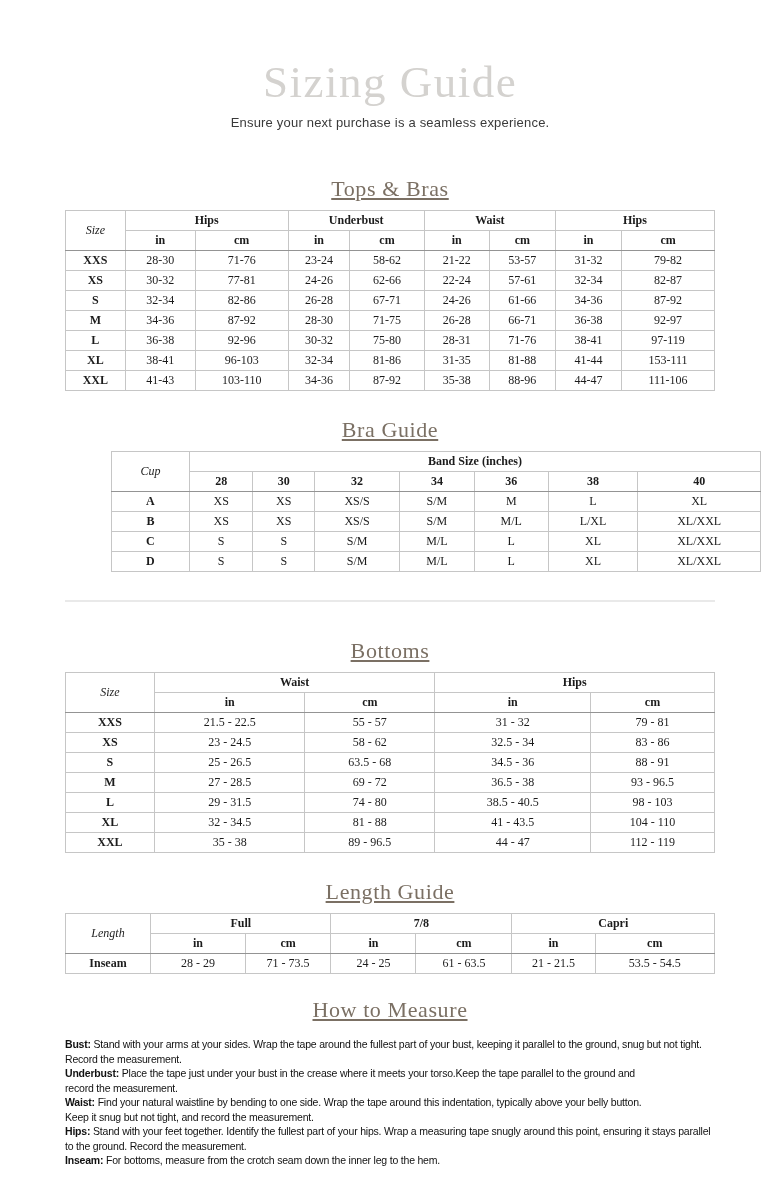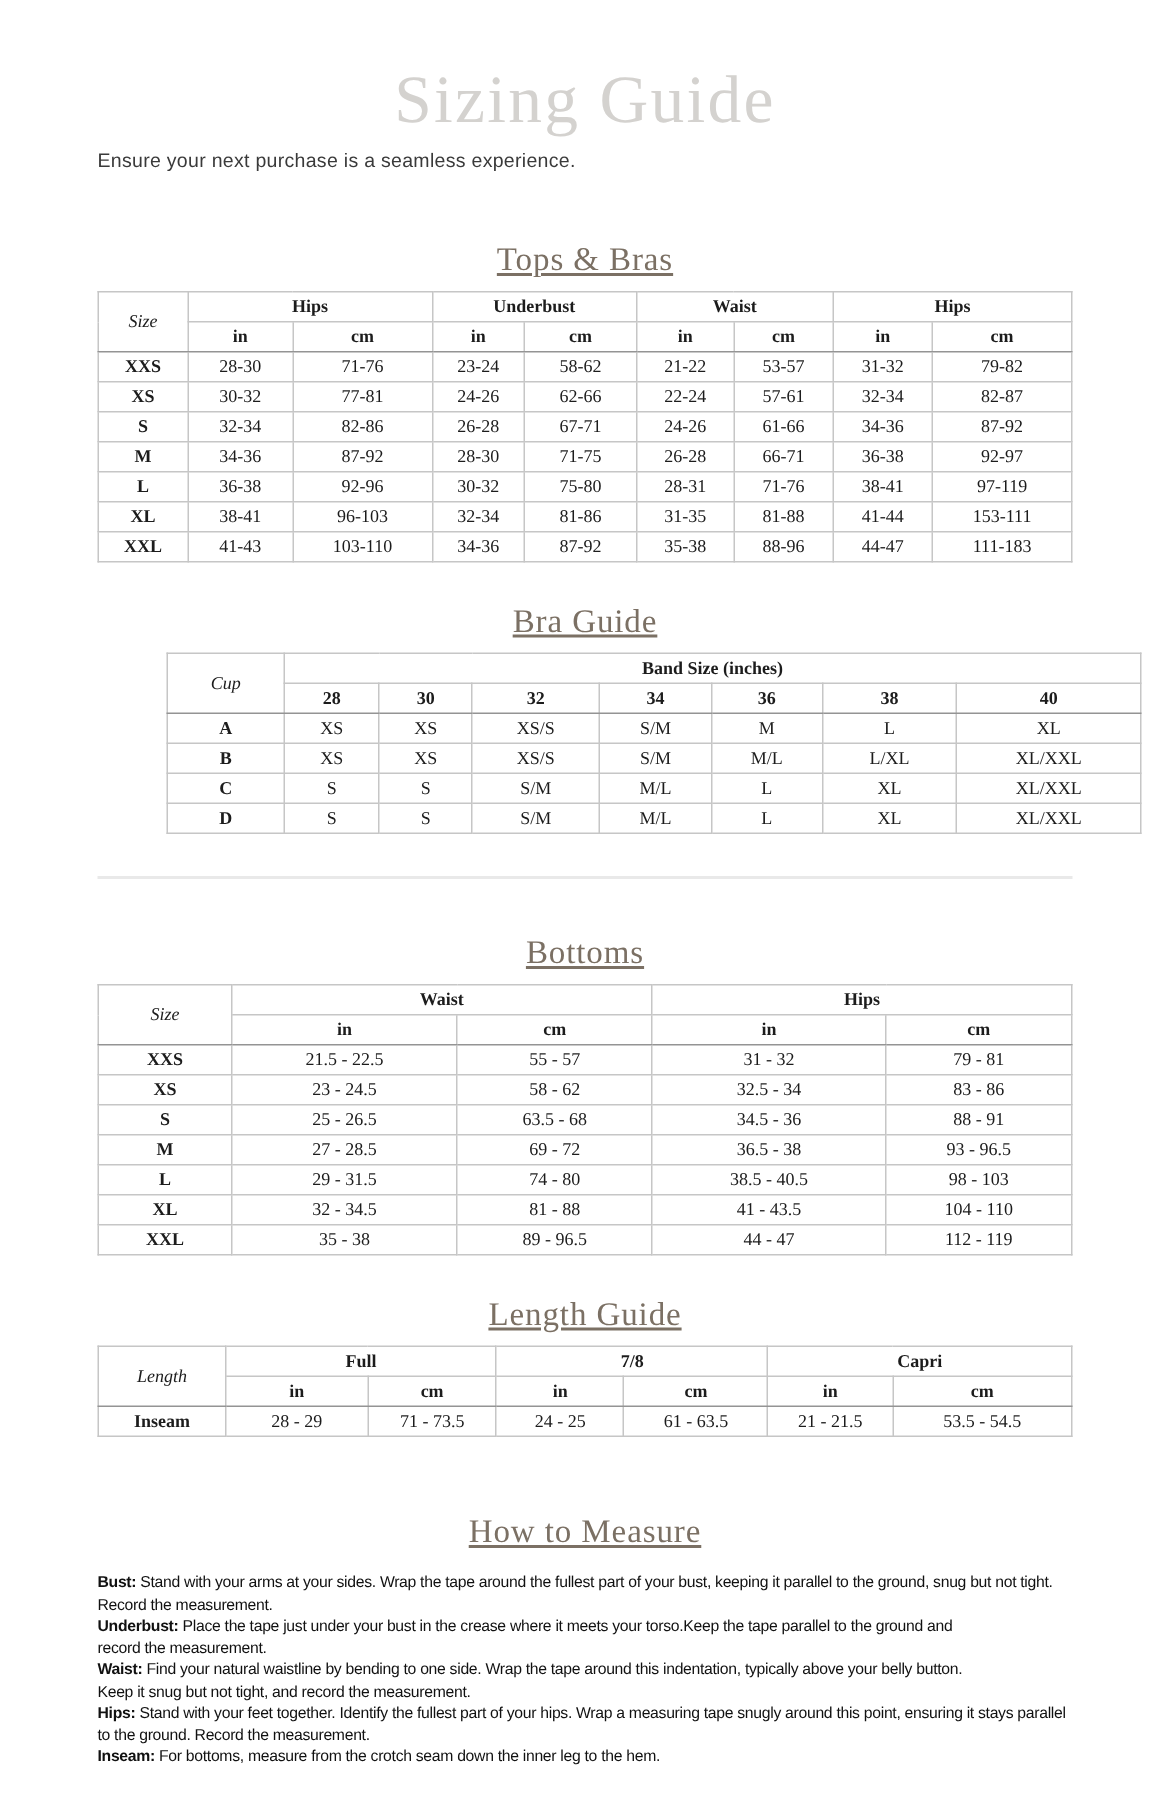--- a/index.html
+++ b/index.html
@@ -1,34 +1,35 @@
 <!DOCTYPE html>
 <html><head>
 <meta charset="utf-8">
 <style>
   * { box-sizing: border-box; }
   html, body { margin: 0; padding: 0; background: #ffffff; }
   body { width: 780px; font-family: "Liberation Sans", sans-serif; }
 
-  .page { width: 650px; margin: 0 auto; padding-top: 40px; }
+  .page { width: 650px; margin: 0 auto; padding-top: 56px; }
 
   .page-title {
     font-family: "Liberation Serif", "DejaVu Serif", serif;
     font-weight: 400;
     font-size: 45px;
     line-height: 52px;
     letter-spacing: 1.5px;
     color: #d4d2cf;
     text-align: center;
     margin: 0 0 5px 0;
   }
   .subtitle {
     font-size: 13px;
     line-height: 19px;
     color: #3a3a3a;
+    text-align: center;
     letter-spacing: 0.2px;
     margin: 0 0 44px 0;
   }
 
   .section-title {
     font-family: "Liberation Serif", "DejaVu Serif", serif;
     font-weight: 400;
     font-size: 22px;
     line-height: 25px;
     letter-spacing: 0.6px;
@@ -55,21 +56,21 @@
     overflow: hidden;
   }
   thead th { font-weight: bold; }
   thead th.corner { font-weight: normal; font-style: italic; border-bottom-color: #949494; }
   thead tr.units-row th { border-bottom-color: #949494; }
   tbody th { font-weight: bold; text-align: center; }
   tbody td { font-weight: normal; }
 
   .tbl { margin-bottom: 26px; }
   .tbl-bra { margin-bottom: 28px; margin-left: 46px; }
-  .tbl-length { margin-bottom: 50px; border-radius: 28px; }
+  .tbl-length { margin-bottom: 23px; border-radius: 28px; }
 
   hr.section-divider {
     border: none;
     border-top: 2px solid #e9e9e9;
     margin: 0 0 36px 0;
   }
 
   .measure-title { margin-bottom: 15px; }
   .measure-text p {
     font-size: 10.5px;
@@ -192,21 +193,21 @@
           </tr>
           <tr>
             <th>XXL</th>
             <td>41-43</td>
             <td>103-110</td>
             <td>34-36</td>
             <td>87-92</td>
             <td>35-38</td>
             <td>88-96</td>
             <td>44-47</td>
-            <td>111-183</td>
+            <td>111-106</td>
           </tr>
         </tbody>
     </table>
   </section>
 
   <section>
     <h2 class="section-title">Bra Guide</h2>
     <table class="tbl tbl-bra">
       <colgroup>
         <col style="width:12%">

